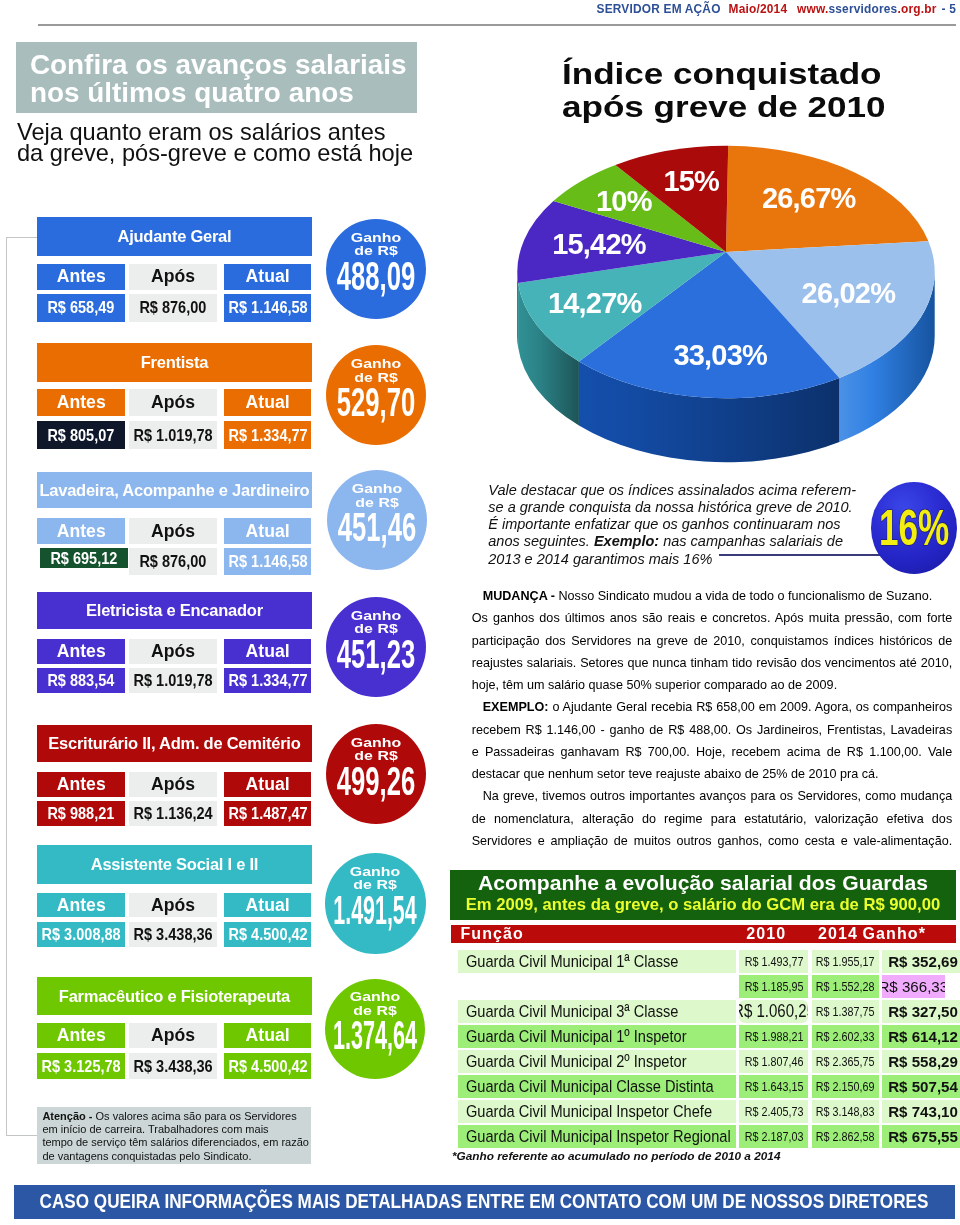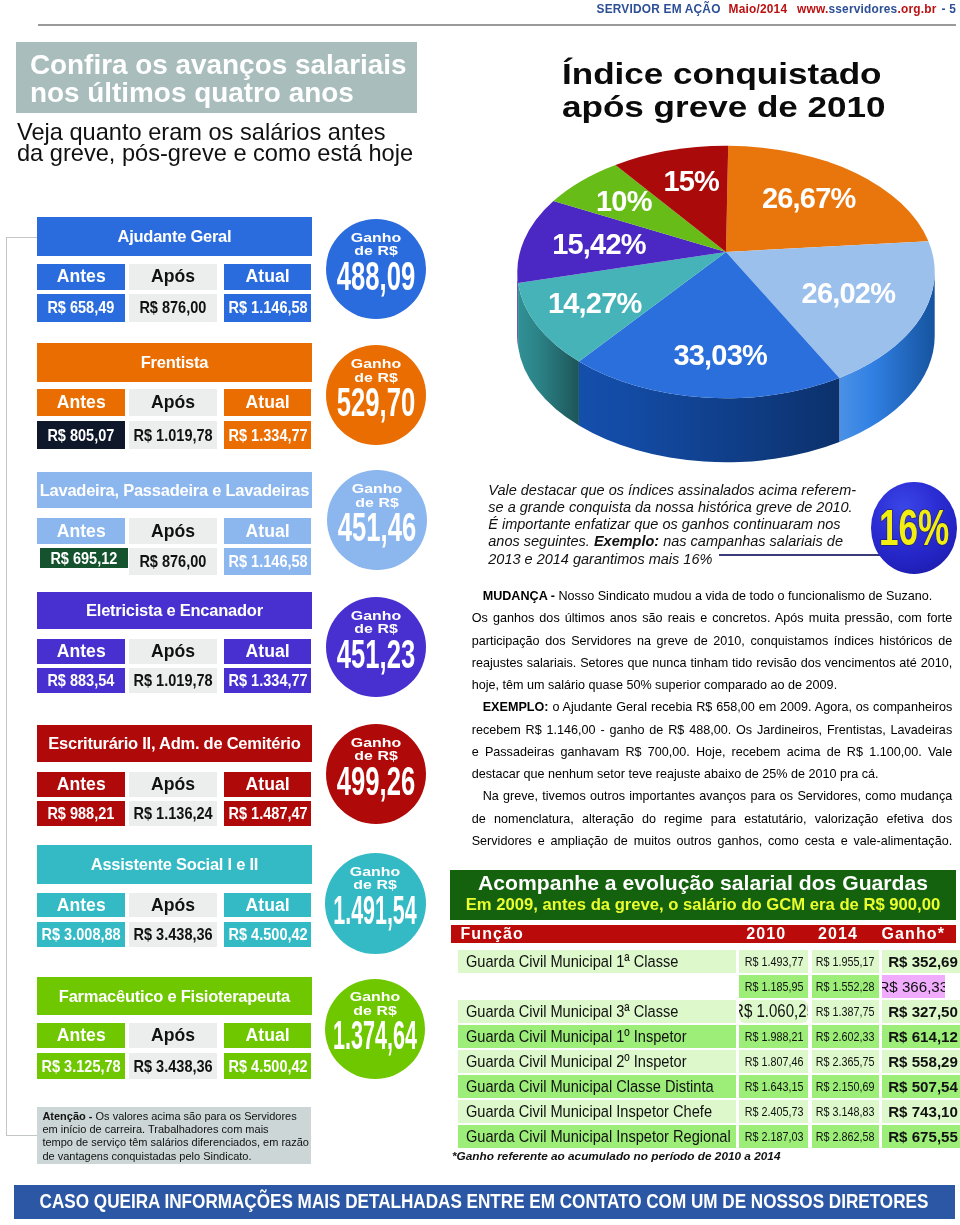--- a/index.html
+++ b/index.html
@@ -214,21 +214,21 @@
     <div class="sb-cell sb-val" style="left:223.7px;width:87.8px;top:421px;height:28px;background:#e96d00">
       <span>R$ 1.334,77</span>
     </div>
     <div class="gain" style="left:325.7px;top:345.2px;width:100px;height:100px;background:#e96d00">
       <span class="g1" style="top:11.6px">Ganho</span>
       <span class="g2" style="top:25.4px">de<i></i>R$</span>
       <span class="g3" style="top:36.5px;font-size:40.5px">
         <i style="transform:scaleX(0.633)">529,70</i>
       </span>
     </div>
-    <div class="sb-head" style="top:472px;height:36px;background:#8cb6ee">Lavadeira, Passadeira e Lavadeiras</div>
+    <div class="sb-head" style="top:472px;height:36px;background:#8cb6ee">Lavadeira, Acompanhe e Jardineiro</div>
     <div class="sb-cell sb-col-h" style="left:37.4px;width:87.7px;top:518px;height:26px;background:#8cb6ee">
       <span>Antes</span>
     </div>
     <div class="sb-cell sb-col-h mid" style="left:128.7px;width:88.7px;top:518px;height:26px;background:#8cb6ee">
       <span>Após</span>
     </div>
     <div class="sb-cell sb-col-h" style="left:223.7px;width:87.8px;top:518px;height:26px;background:#8cb6ee">
       <span>Atual</span>
     </div>
     <div class="sb-cell sb-val" style="left:40px;width:87.7px;top:548px;height:20px;background:#14532d">
@@ -388,21 +388,21 @@
   </div>
 
 <div class="abs" id="g-head">
   <div class="t1">Acompanhe a evolução salarial dos Guardas</div>
   <div class="t2">Em 2009, antes da greve, o salário do GCM era de R$ 900,00</div>
 </div>
 <div class="abs" id="g-colhdr">
     <div class="c" style="left: 10px;">Função</div>
     <div class="c" style="left: 281.3px; width: 68.7px; text-align: center;">2010</div>
     <div class="c" style="left: 353.8px; width: 67.5px; text-align: center;">2014</div>
-    <div class="c" style="left: 412px; width: 82.5px; text-align: right;">Ganho*</div>
+    <div class="c" style="left: 412px; width: 82.5px; text-align: left;">Ganho*</div>
   </div>
 <div class="abs" id="g-rows">
     <div class="g-row" style="top:949.80px;width:506px">
       <div class="g-c" style="left:0px;width:277.7px;background:#ddf8ca;font-size:17.4px;color:#111;font-weight:normal;justify-content:flex-start;padding-left:7.5px;box-sizing:border-box;">
         <span style="transform:scaleX(0.84);transform-origin:left center;">Guarda Civil Municipal 1ª Classe</span>
       </div>
       <div class="g-c" style="left:281.29999999999995px;width:68.7px;background:#ddf8ca;font-size:12.9px;color:#111;font-weight:normal;justify-content:center;padding-left:0;box-sizing:border-box;">
         <span style="transform:scaleX(0.835);transform-origin:center center;">R$ 1.493,77</span>
       </div>
       <div class="g-c" style="left:353.79999999999995px;width:67.5px;background:#ddf8ca;font-size:12.9px;color:#111;font-weight:normal;justify-content:center;padding-left:0;box-sizing:border-box;">

